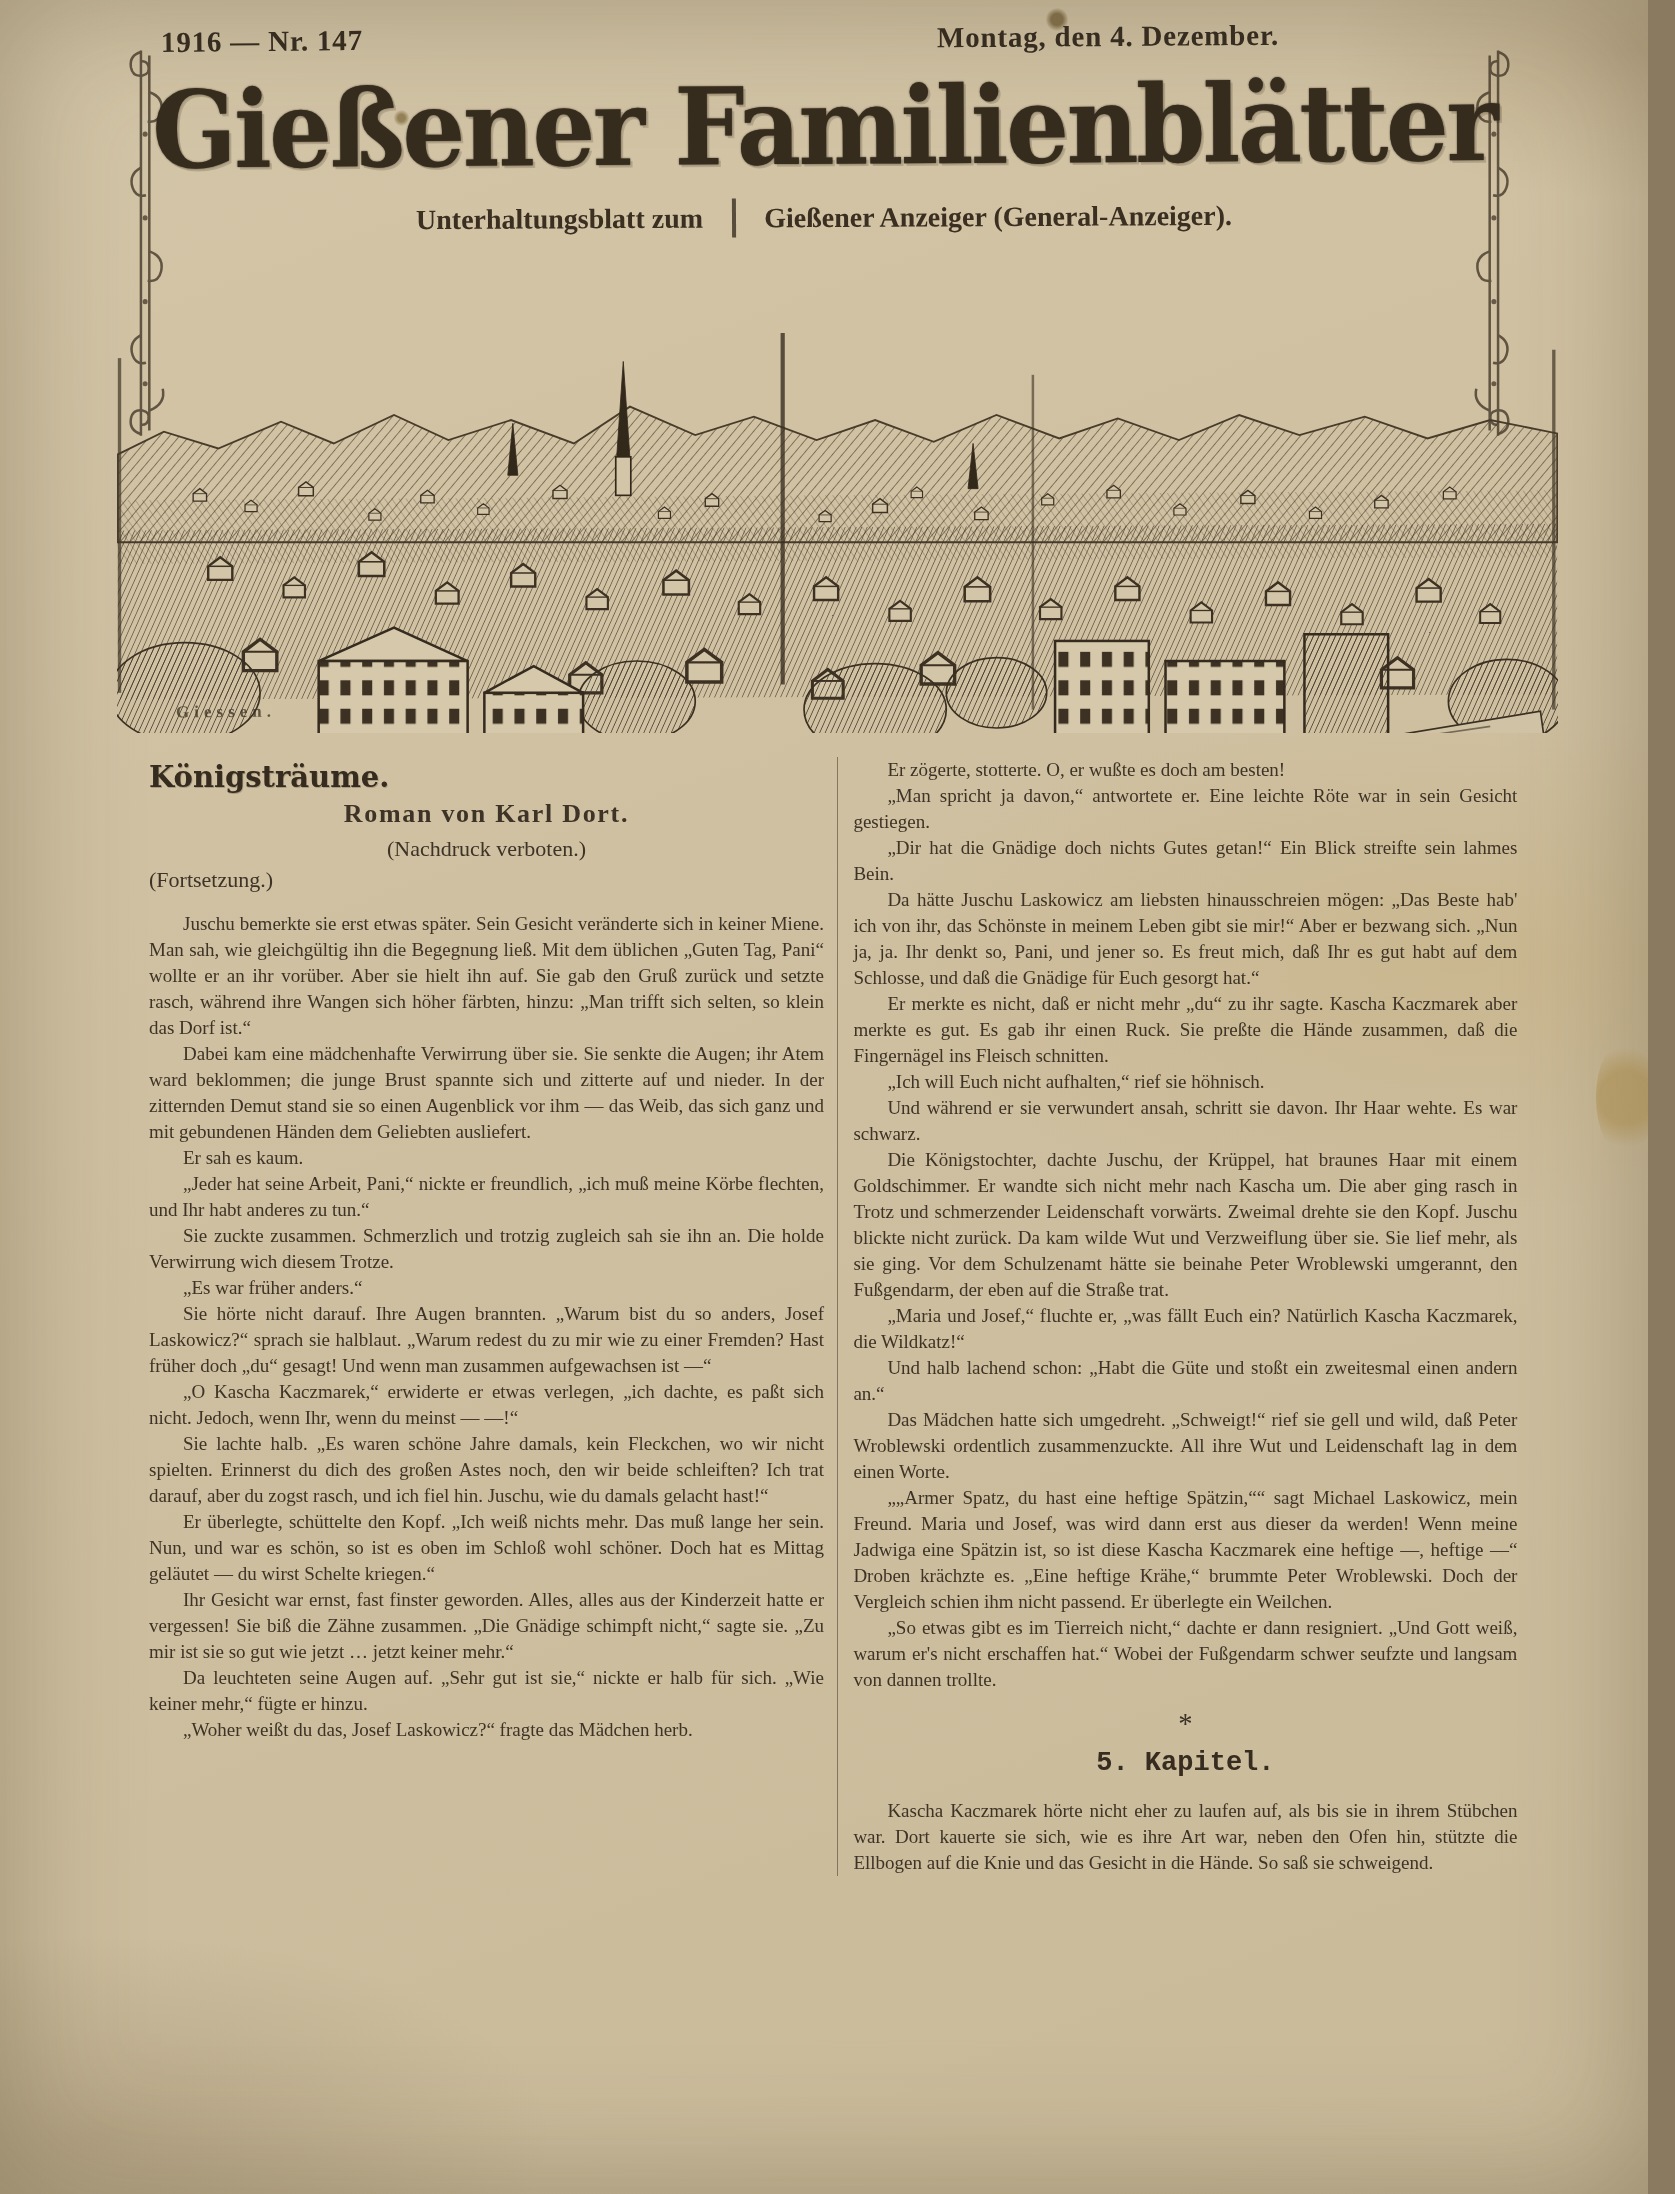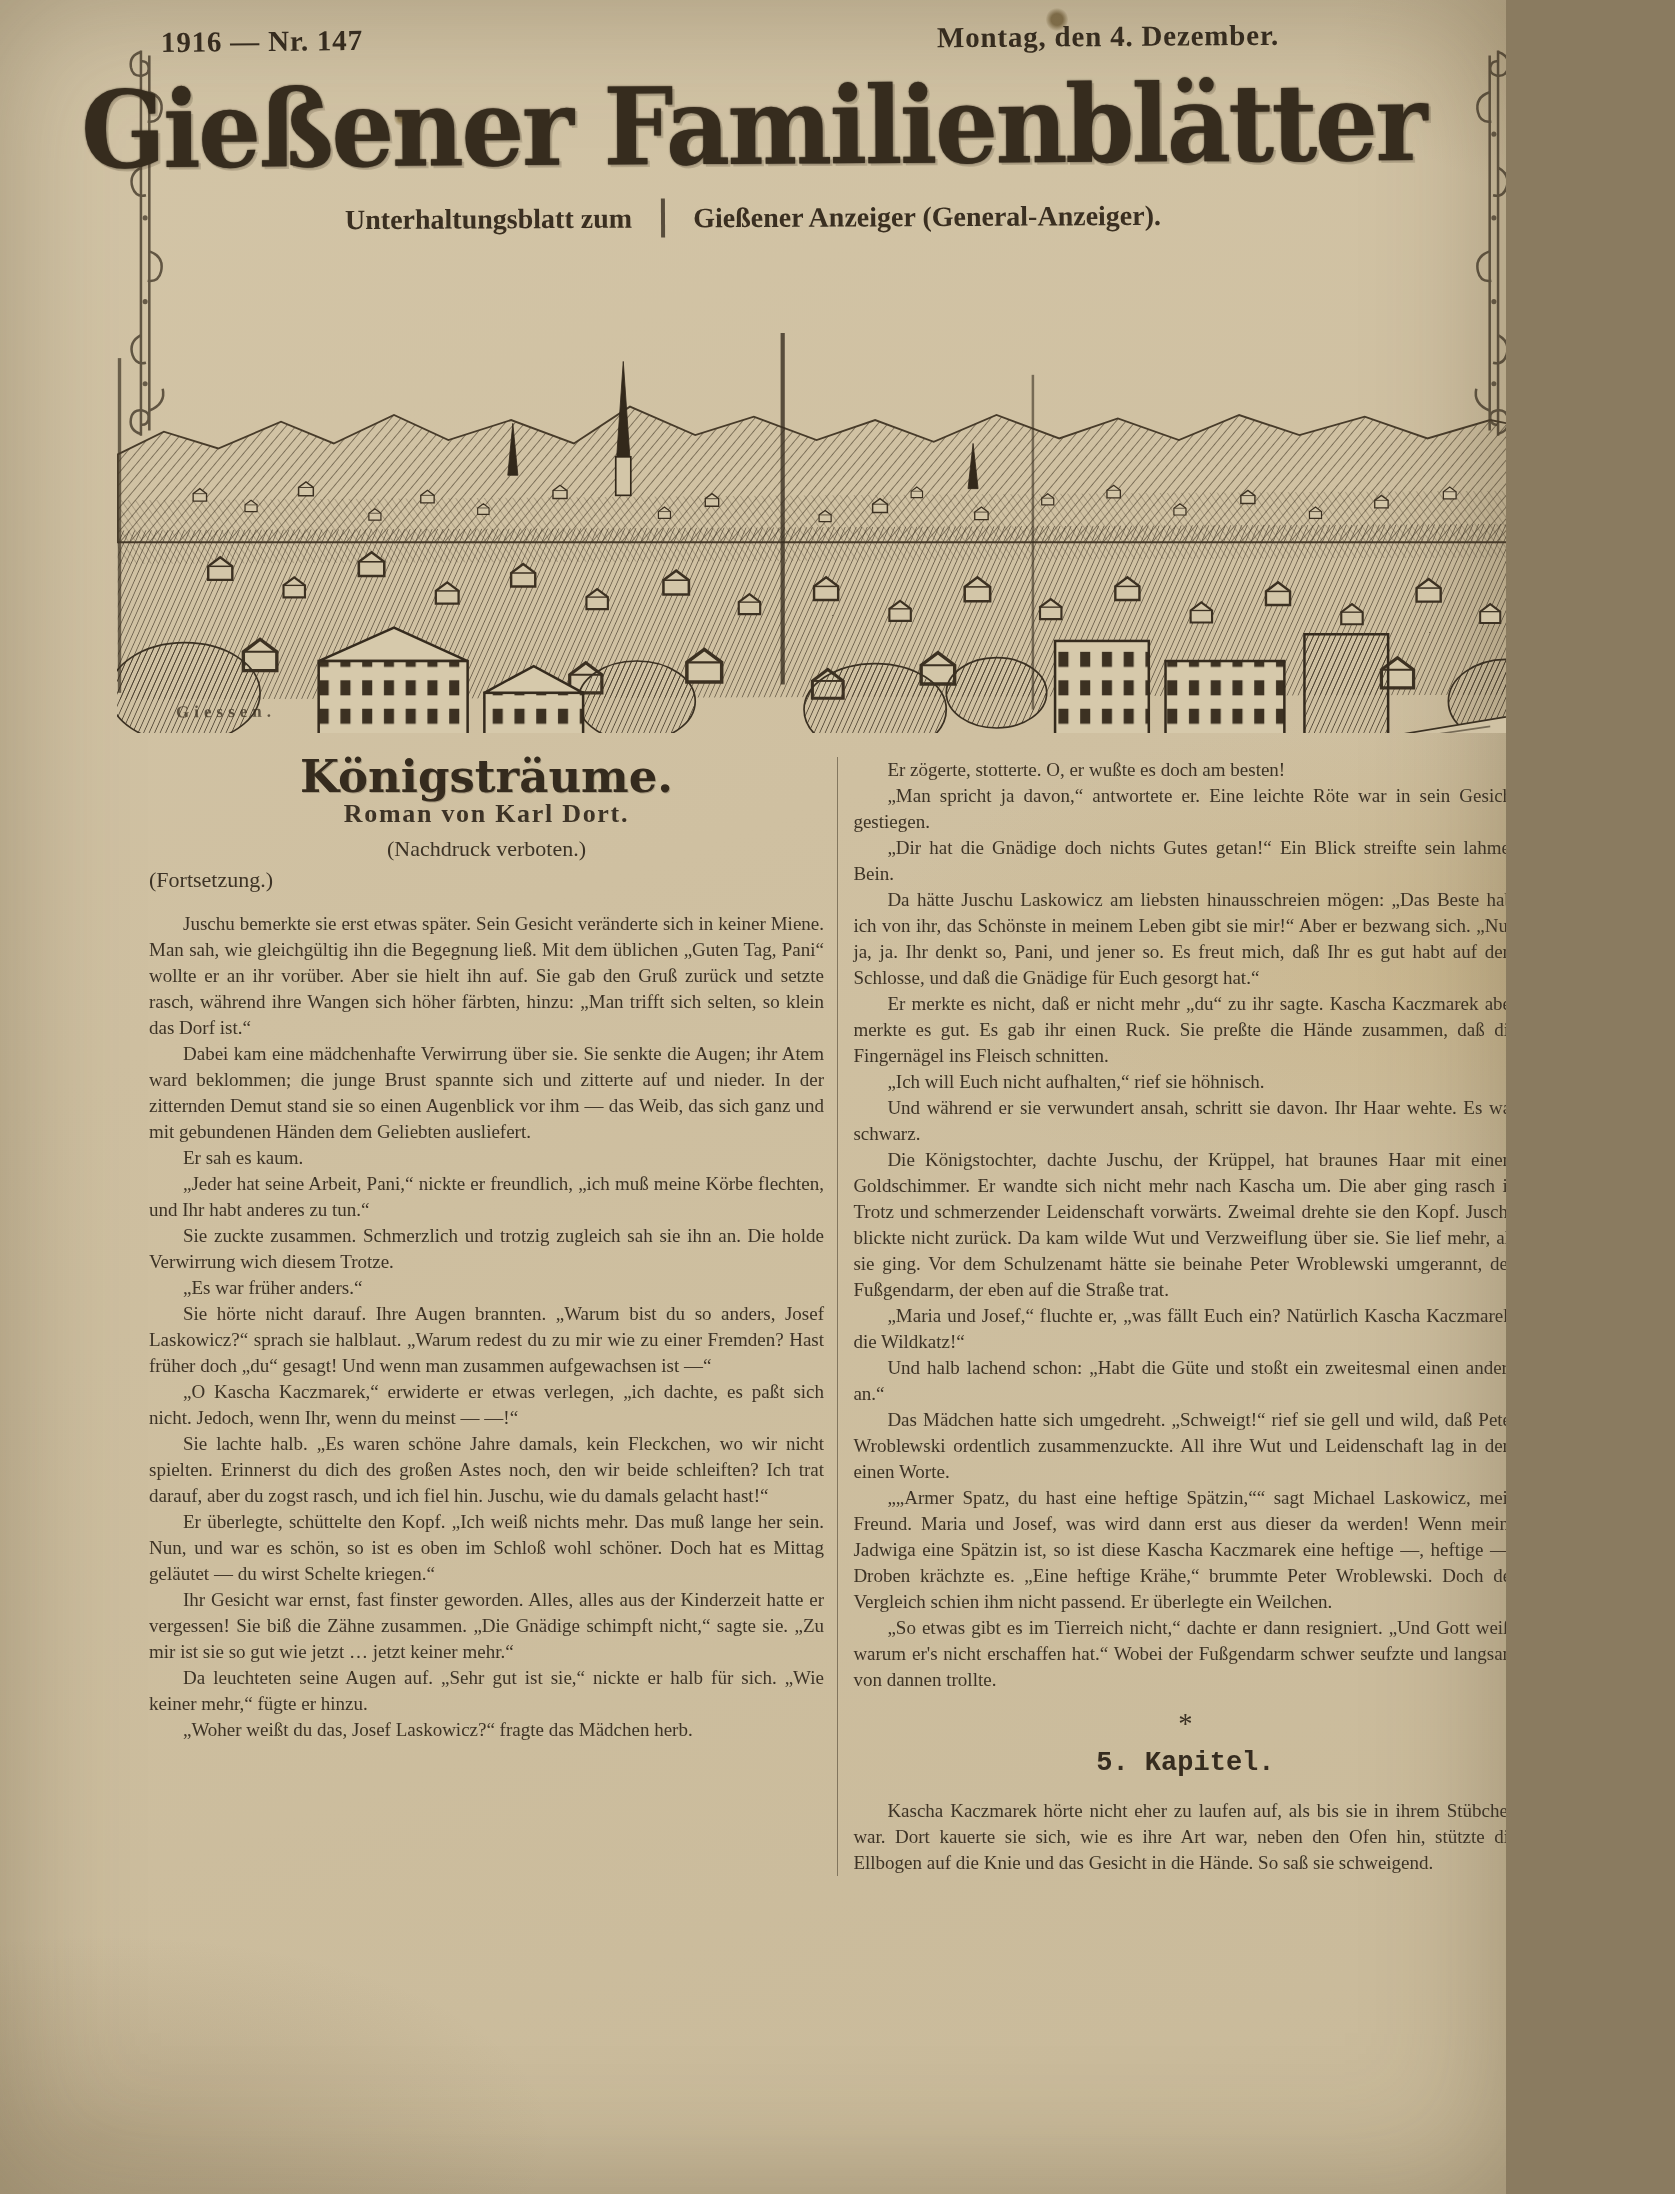--- a/index.html
+++ b/index.html
@@ -1,17 +1,17 @@
 <!DOCTYPE html>
 <html lang="de" style="font-size:13.4px"><head>
 <meta charset="utf-8">
 <style>
   html,body{margin:0;padding:0;background:#8a7b60;}
   .page{
-    position:relative;width:1506px;height:2194px;overflow:hidden;
+    position:relative;width:1648px;height:2194px;overflow:hidden;
     background:
       radial-gradient(1005px 419px at 1466px 963px, rgba(190,160,95,.25), rgba(0,0,0,0) 60%),
       radial-gradient(754px 335px at 101px 2136px, rgba(90,70,40,.18), rgba(0,0,0,0) 60%),
       radial-gradient(503px 251px at 1634px 50px, rgba(120,95,55,.20), rgba(0,0,0,0) 60%),
       linear-gradient(160deg,#d3c5a7 0%,#cfc0a1 40%,#c9ba9a 100%);
     box-shadow:inset 0 0 134px rgba(70,55,30,.35);
     font-family:"Liberation Serif", serif;
     color:#3d3326;
   }
   .fleck{position:absolute;border-radius:50%;pointer-events:none;}
@@ -41,21 +41,21 @@
     position:absolute;left:176px;top:702px;font-size:17px;letter-spacing:5px;
     color:rgba(58,47,32,.75);font-weight:bold;transform:rotate(-.5deg);
   }
 
   .columns{position:absolute;left:149px;top:757px;width:1391px;display:flex;}
   .col{font-size:19px;line-height:26px;text-align:justify;color:#3d3326;}
   .col p{margin:0;text-indent:34px;}
   .col-left{width:675px;padding-right:13.4px;}
   .col-right{width:664px;border-left:1.7px solid rgba(70,58,42,.55);padding-left:15px;}
 
-  .art-title{text-align:center;font-family:"DejaVu Serif",serif;font-weight:bold;font-size:45px;color:#352b1e;margin:6.7px 0 11.7px 0;text-shadow:0.8px 0.8px 0 rgba(53,43,30,.25);}
+  .art-title{text-align:left;font-family:"DejaVu Serif",serif;font-weight:bold;font-size:29px;color:#352b1e;margin:6.7px 0 11.7px 0;text-shadow:0.8px 0.8px 0 rgba(53,43,30,.25);}
   .art-byline{text-align:center;font-size:26px;font-weight:bold;letter-spacing:1.7px;margin:0 0 8.4px 0;}
   .art-note{text-align:center;font-size:22px;margin:0 0 5px 0;}
   .art-note2{font-size:22px;margin:0 0 18.4px 0;}
 
   .divider{ text-align:center;font-size:28.5px;line-height:25px;margin:18.4px 0 8.4px 0;color:#3a3023;}
   .chapter{ text-align:center;font-size:27px;font-weight:bold;margin:13.4px 0 22px 0;color:#362c1f;font-family:Liberation Mono, monospace;}
 </style>
 </head>
 <body>
 

